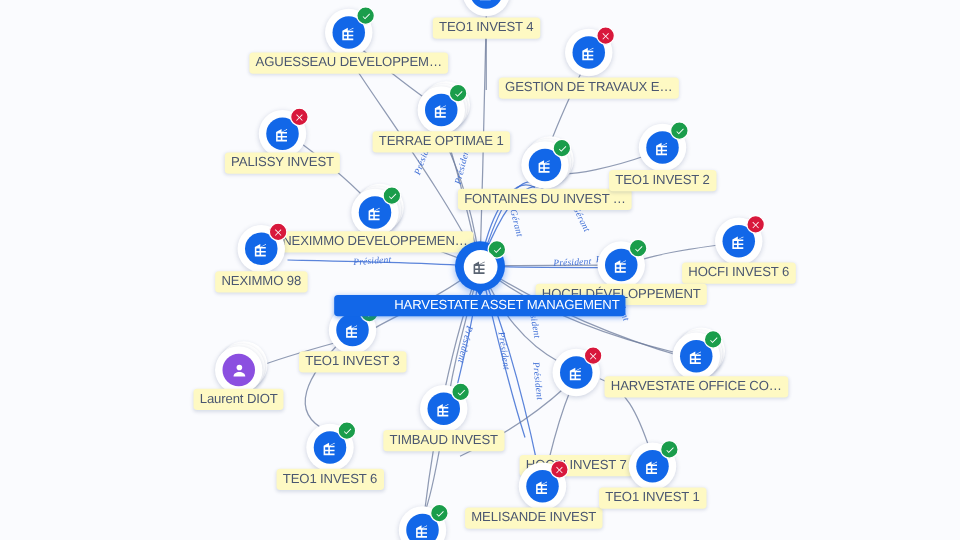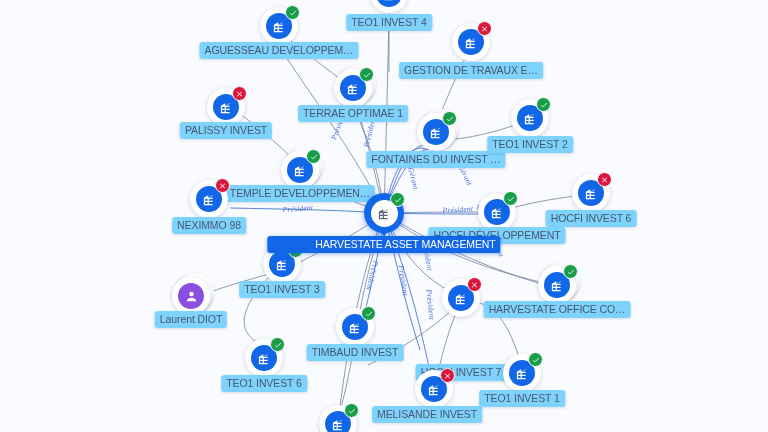--- a/index.html
+++ b/index.html
@@ -53,21 +53,21 @@
     font-size:8px;line-height:1;color:#fff;font-weight:bold;
   }
   .badge.ok{background:#1a9d4b;}
   .badge.ko{background:#d8183c;}
   .badge svg{display:block;}
 
   
   .node-label{
     position:absolute;
     transform:translate(-50%,0);
-    background:#7dd3fc;
+    background:#fef9c3;
     border-radius:3px;
     padding:2px 5px 3px 5px;
     font-size:10.5px;
     color:#4a5670;
     white-space:nowrap;
     box-shadow:0 1px 3px rgba(40,60,110,.16);
     letter-spacing:-0.1px;
   }
   .node-label.selected{
     background:#1267e8;color:#fff;
@@ -266,21 +266,21 @@
               <path fill="#ffffff" d="M3 21V9l7-4v4l7-4v16H3zm2-2h4v-3H5v3zm0-5h4v-3H5v3zm6 5h6v-3h-6v3zm0-5h6v-3h-6v3zm0-5h6V6l-6 3z"></path>
             </svg>
           </div>
           <div class="badge ok">
             <svg width="8" height="8" viewBox="0 0 24 24">
               <path fill="#fff" d="M9 16.2 4.8 12l-1.4 1.4L9 19 21 7l-1.4-1.4z"></path>
             </svg>
           </div>
         </div>
       </div>
-      <div class="node-label" style="left: 300px; top: 185px;">TEMPLE DEVELOPPEMEN…</div>
+      <div class="node-label" style="left: 300px; top: 185px;">NEXIMMO DEVELOPPEMEN…</div>
       <div class="node" style="left: 209px; top: 199px;">
         <div class="node-disc">
           <div class="inner">
             <svg width="15" height="15" viewBox="0 0 24 24" aria-hidden="true">
               <path fill="#ffffff" d="M3 21V9l7-4v4l7-4v16H3zm2-2h4v-3H5v3zm0-5h4v-3H5v3zm6 5h6v-3h-6v3zm0-5h6v-3h-6v3zm0-5h6V6l-6 3z"></path>
             </svg>
           </div>
           <div class="badge ko">
             <svg width="8" height="8" viewBox="0 0 24 24">
               <path fill="#fff" d="M18.3 5.7 12 12l6.3 6.3-1.4 1.4L10.6 13.4 4.3 19.7 2.9 18.3 9.2 12 2.9 5.7 4.3 4.3l6.3 6.3 6.3-6.3z"></path>

